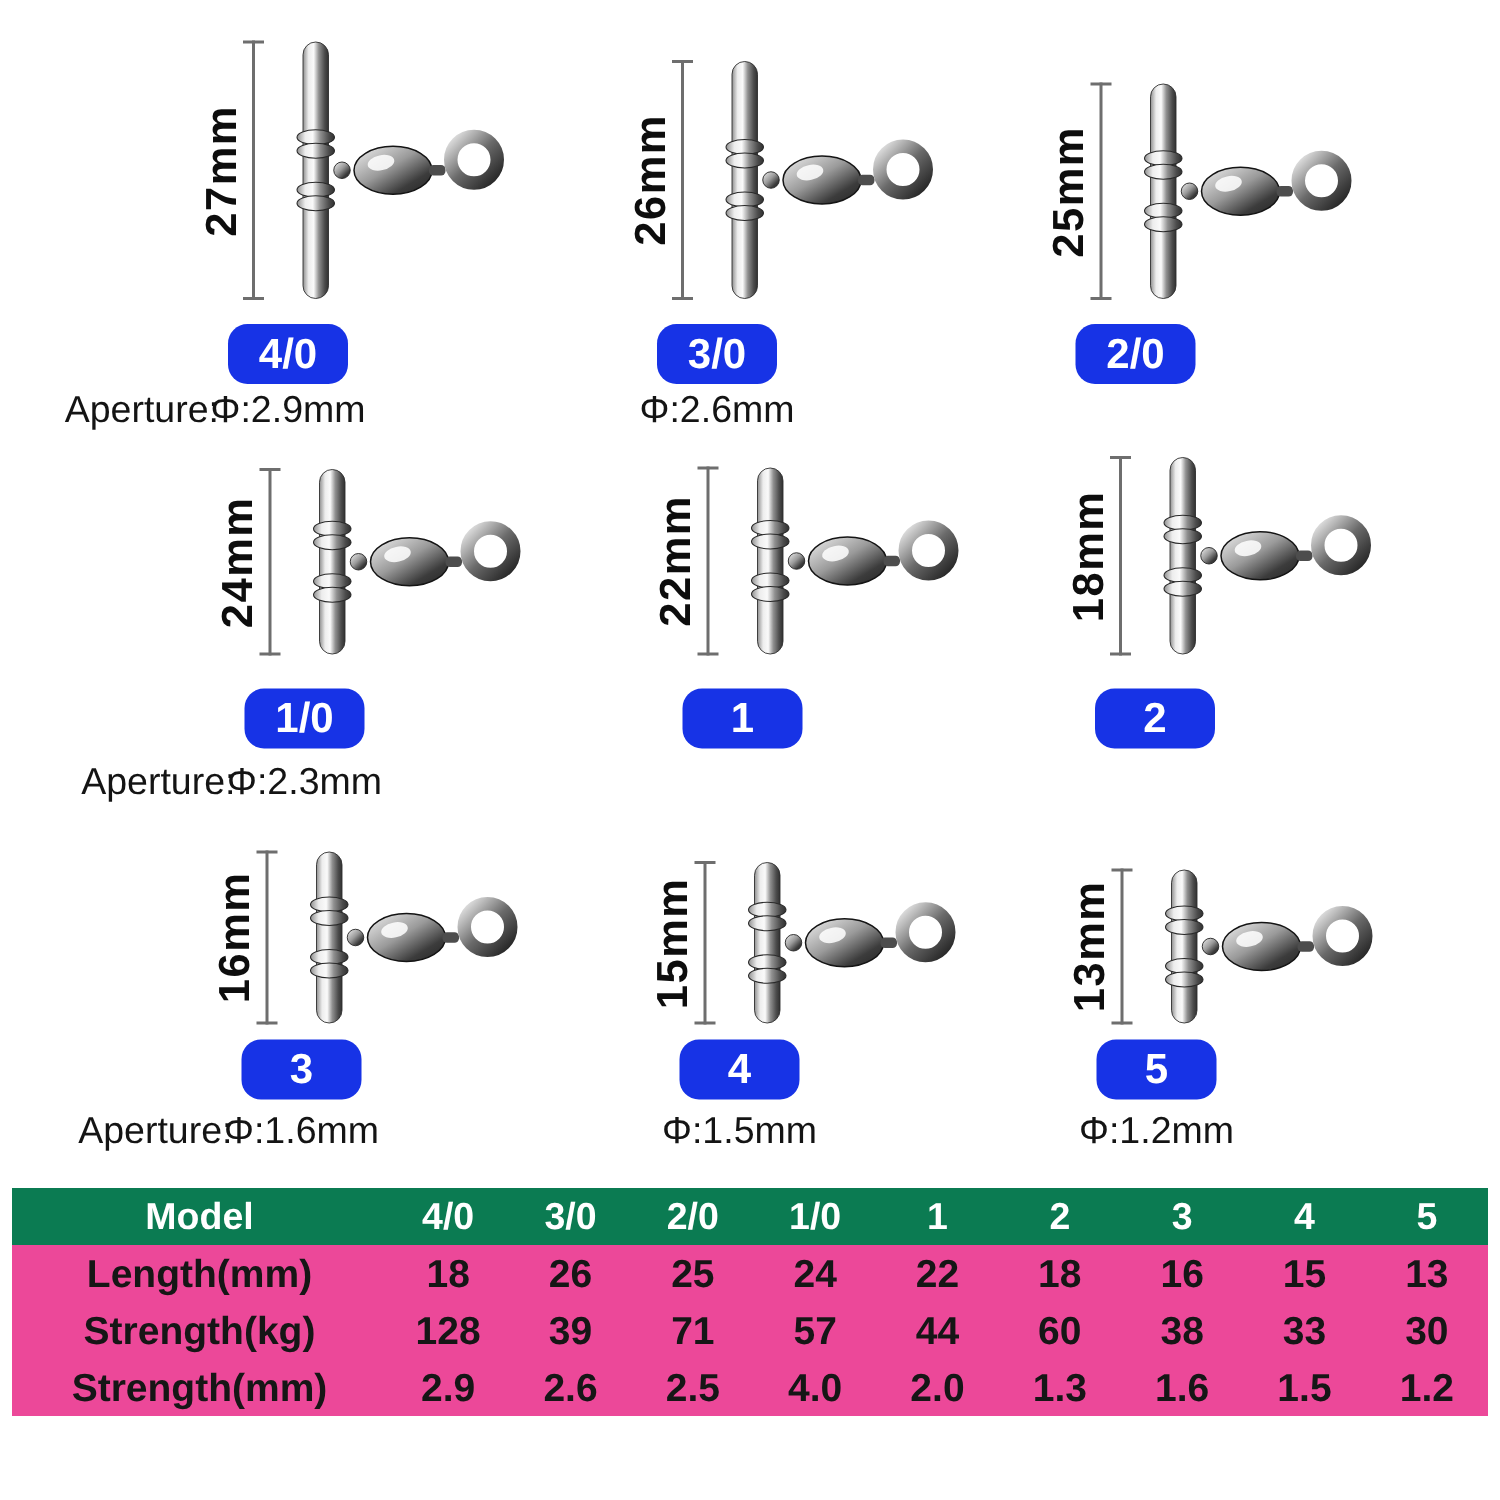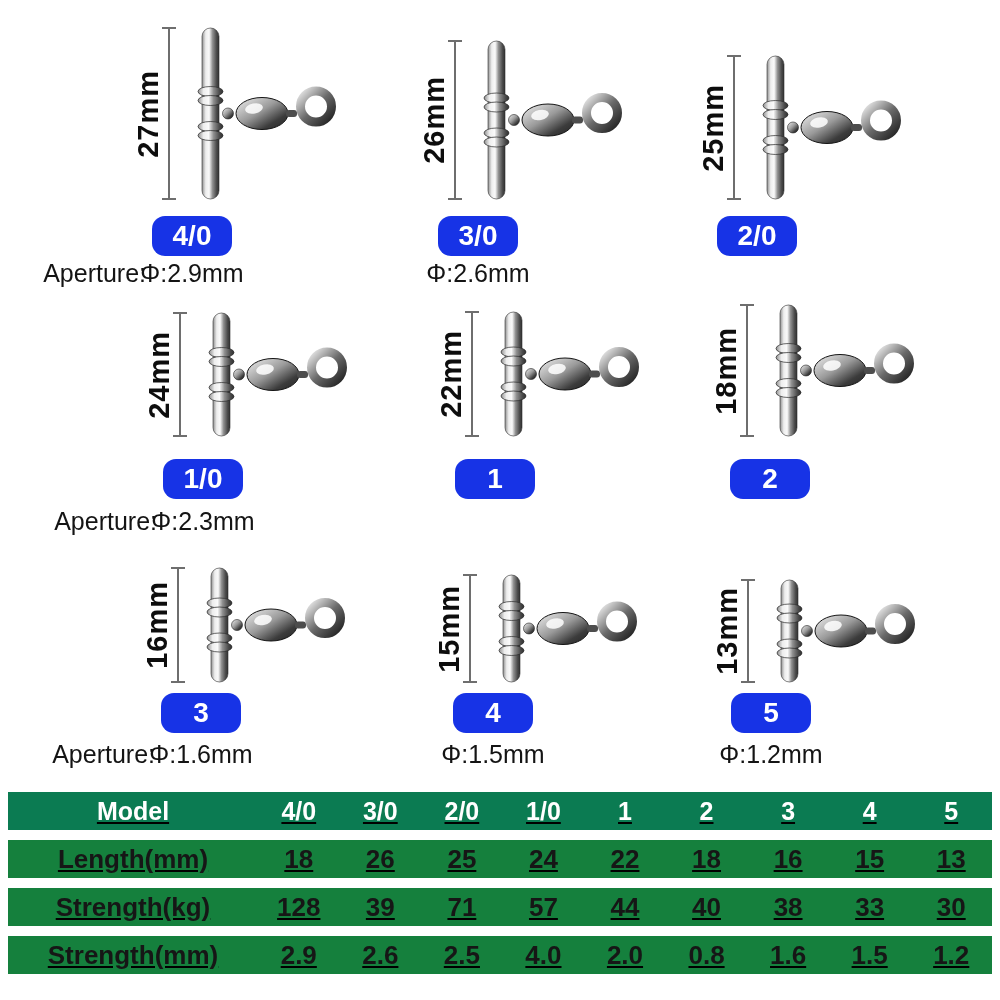--- a/index.html
+++ b/index.html
@@ -14,24 +14,24 @@
   .dim-line::before,.dim-line::after{content:"";position:absolute;left:-6px;width:14px;height:2px;background:#6e6e6e;}
   .dim-line::before{top:0;}
   .dim-line::after{bottom:0;}
   .swivel{display:block;line-height:0;}
   .badge{margin-top:var(--bgap);width:80px;height:40px;border-radius:13px;background:#1733E6;color:#ffffff;font-weight:bold;font-size:28px;display:flex;align-items:center;justify-content:center;}
   .aperture{margin-top:var(--agap);position:relative;width:100%;text-align:center;font-size:25px;color:#141414;}
   .ap-label{position:absolute;right:calc(50% + 46px);white-space:nowrap;}
   .ap-value{display:inline-block;}
 
   
-  .spec-table{position:absolute;left:8px;top:792px;width:984px;text-decoration:underline;}
+  .spec-table{position:absolute;left:8px;top:792px;width:984px;}
   .t-row{display:grid;grid-template-columns:250px repeat(9,1fr);height:38px;align-items:center;text-align:center;}
   .t-head{background:#0B7B52;color:#ffffff;font-weight:bold;font-size:25px;}
-  .t-body{background:#15803d;color:#161616;font-weight:bold;font-size:26px;margin-top:10px;}
+  .t-body{background:#ec4899;color:#161616;font-weight:bold;font-size:26px;}
   .t-cell{overflow:hidden;}
 </style>
 </head>
 <body>
 
 <div class="canvas">
 
   <svg width="0" height="0" style="position:absolute">
     <defs>
       <linearGradient id="gRod" x1="0" y1="0" x2="1" y2="0">
@@ -300,32 +300,32 @@
       <div class="t-cell">15</div>
       <div class="t-cell">13</div>
     </div>
     <div class="t-row t-body">
       <div class="t-cell">Strength(kg)</div>
       <div class="t-cell">128</div>
       <div class="t-cell">39</div>
       <div class="t-cell">71</div>
       <div class="t-cell">57</div>
       <div class="t-cell">44</div>
-      <div class="t-cell">40</div>
+      <div class="t-cell">60</div>
       <div class="t-cell">38</div>
       <div class="t-cell">33</div>
       <div class="t-cell">30</div>
     </div>
     <div class="t-row t-body">
       <div class="t-cell">Strength(mm)</div>
       <div class="t-cell">2.9</div>
       <div class="t-cell">2.6</div>
       <div class="t-cell">2.5</div>
       <div class="t-cell">4.0</div>
       <div class="t-cell">2.0</div>
-      <div class="t-cell">0.8</div>
+      <div class="t-cell">1.3</div>
       <div class="t-cell">1.6</div>
       <div class="t-cell">1.5</div>
       <div class="t-cell">1.2</div>
     </div>
   </div>
 
 </div>
 
 </body></html>

